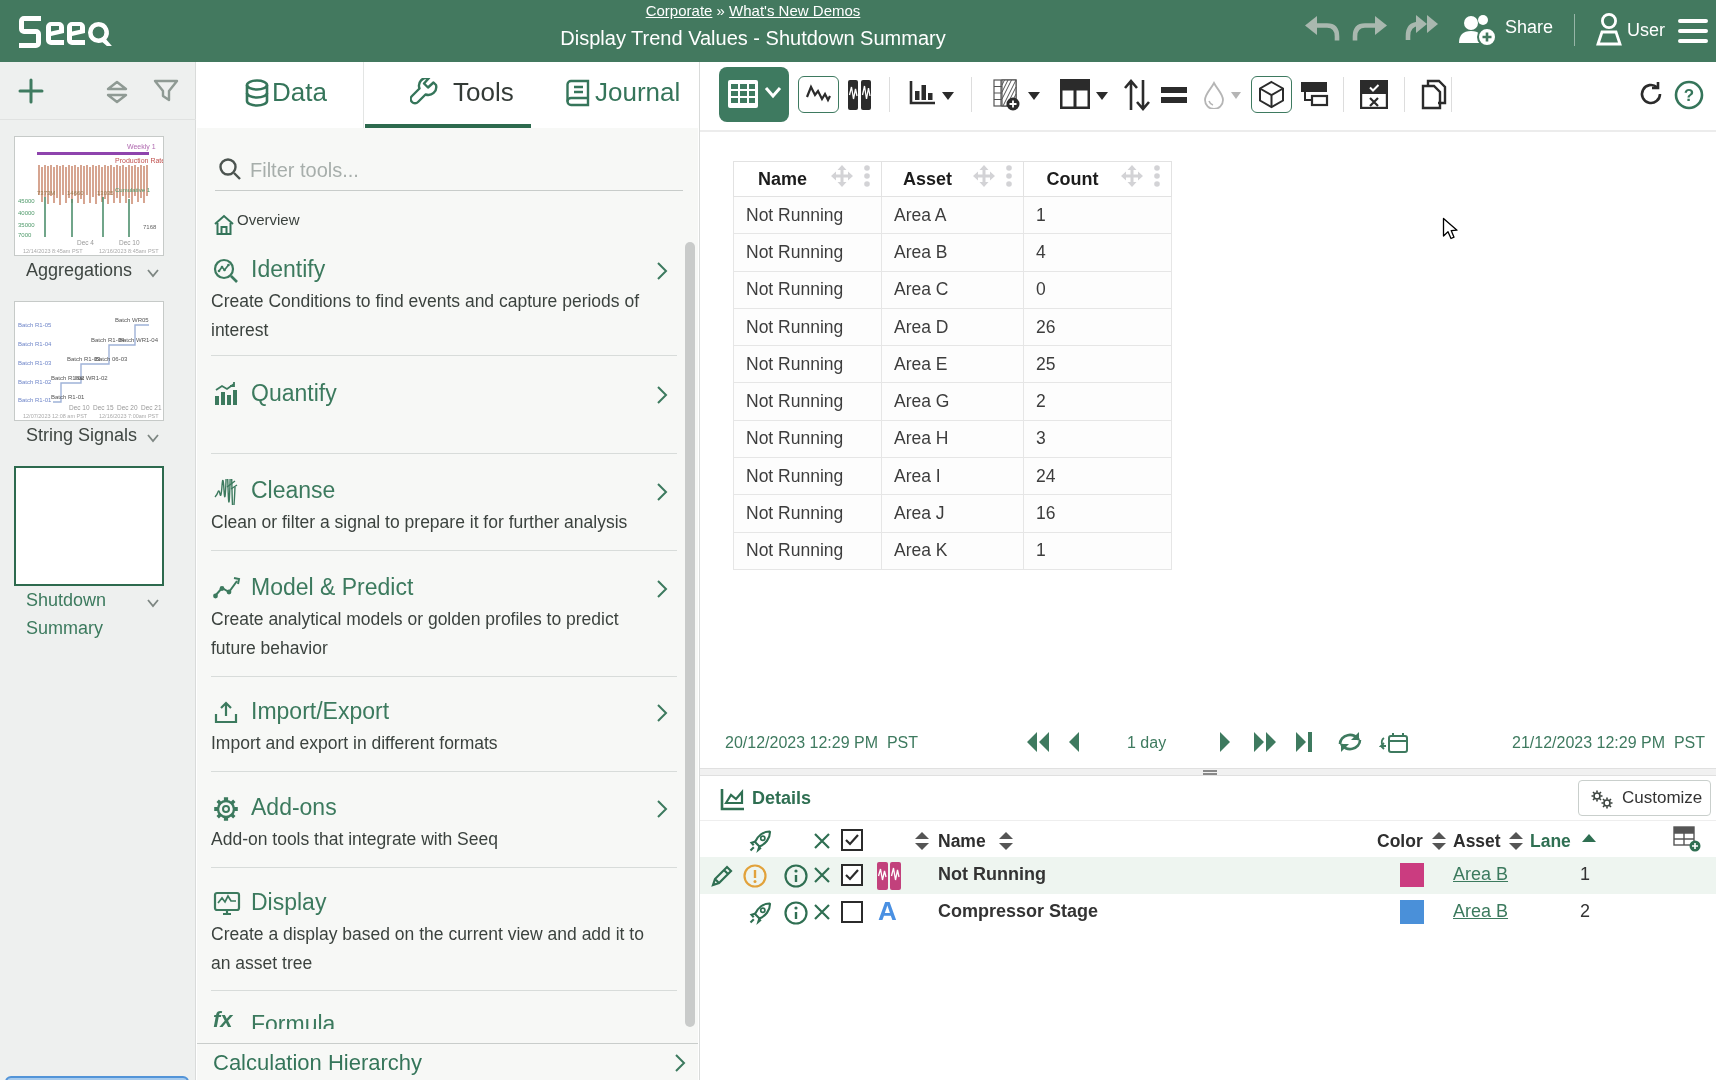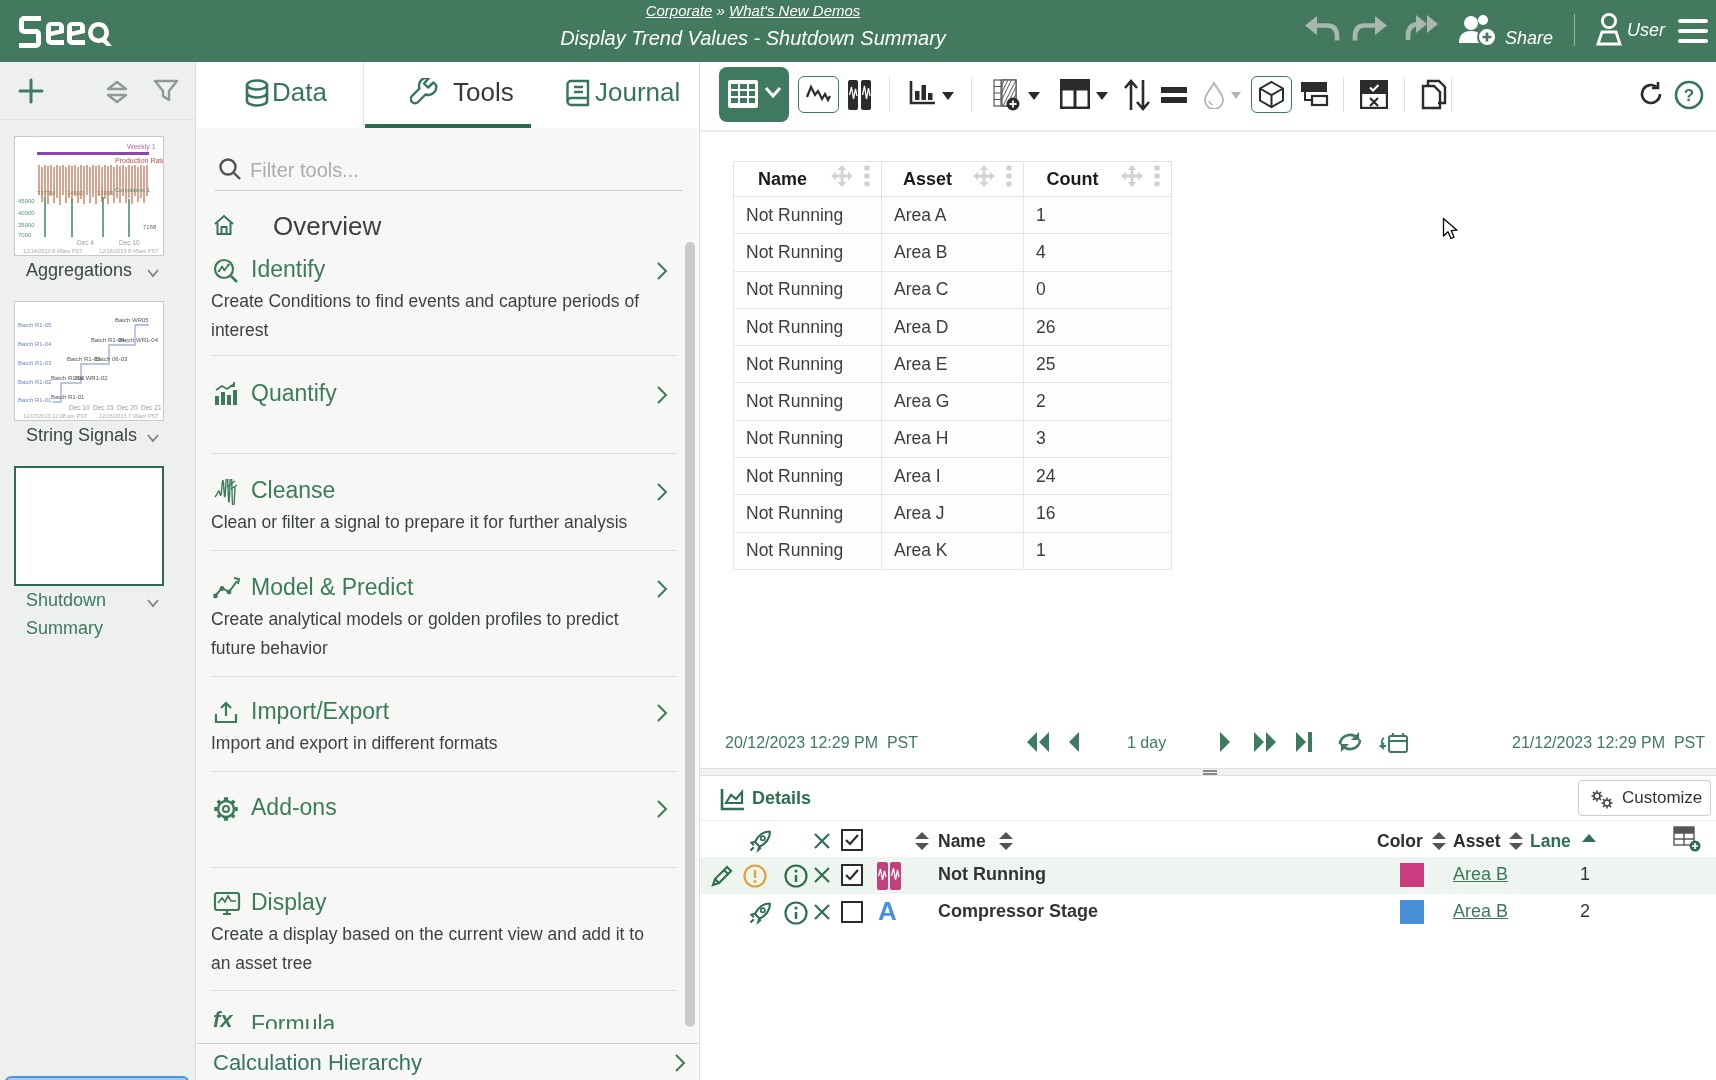--- a/index.html
+++ b/index.html
@@ -1,21 +1,21 @@
 <!DOCTYPE html>
 <html><head>
 <meta charset="utf-8">
 <style>
   * { margin:0; padding:0; box-sizing:border-box; }
   html,body { width:1716px; height:1080px; overflow:hidden; font-family:"Liberation Sans", sans-serif; background:#fff; }
   .abs { position:absolute; }
   #page { position:relative; width:1716px; height:1080px; }
 
   
-  #header { position:absolute; left:0; top:0; width:1716px; height:62px; background:#43795f; color:#fff;font-style:italic; }
+  #header { position:absolute; left:0; top:0; width:1716px; height:62px; background:#43795f; color:#fff; }
   #crumbs { position:absolute; left:0; top:2px; width:1506px; text-align:center; font-size:15px; color:#fff; }
   #crumbs a { color:#fff; text-decoration:underline; }
   #title { position:absolute; left:0; top:27px; width:1506px; text-align:center; font-size:20px; color:#fff; }
 
   
   #sidebar { position:absolute; left:0; top:62px; width:196px; height:1018px; background:#eef0ef; border-right:1px solid #d9dbda; }
   .thumb { position:absolute; left:14px; width:150px; height:120px; background:#fff; border:1px solid #c6cac8; }
   .wslabel { position:absolute; left:26px; font-size:18px; color:#3f4642; }
   .wschev { position:absolute; width:14px; height:14px; }
 
@@ -83,21 +83,21 @@
 
     <svg class="abs" style="left:1456px; top:13px;" width="42" height="36" viewBox="0 0 42 36">
       <g fill="#fff">
         <circle cx="15" cy="10" r="7"></circle>
         <path d="M3 30 q0 -12 12 -12 q12 0 12 12 z"></path>
         <circle cx="27" cy="7" r="5"></circle>
         <circle cx="31" cy="24" r="9" stroke="#43795f" stroke-width="2"></circle>
       </g>
       <path d="M31 19.5 v9 M26.5 24 h9" stroke="#43795f" stroke-width="2.6"></path>
     </svg>
-    <div class="abs" style="left:1505px; top:28px; font-size:18px; color:#fff;">Share</div>
+    <div class="abs" style="left:1505px; top:17px; font-size:18px; color:#fff;">Share</div>
     <div class="abs" style="left:1574px; top:14px; width:1px; height:32px; background:rgba(255,255,255,.45);"></div>
 
     <svg class="abs" style="left:1594px; top:12px;" width="30" height="38" viewBox="0 0 30 38">
       <g fill="none" stroke="#fff" stroke-width="2.8">
         <circle cx="15" cy="9" r="6.6"></circle>
         <path d="M4 32 L8 20 h14 L26 32 z" fill="none"></path>
       </g>
     </svg>
     <div class="abs" style="left:1627px; top:20px; font-size:18px; color:#fff;">User</div>
 
@@ -248,21 +248,21 @@
     <div class="abs" style="left:53px; top:97px; font-size:20px; color:#a7aeab;">Filter tools...</div>
     <div class="abs" style="left:18px; top:128px; width:468px; border-top:1px solid #c8ccca;"></div>
 
     <svg class="abs" style="left:16px; top:152px;" width="22" height="22" viewBox="0 0 22 22">
       <g fill="none" stroke="#35755a" stroke-width="2">
         <path d="M2 10 L11 2 L20 10"></path>
         <path d="M4.5 9 v11 h13 v-11"></path>
         <path d="M8.5 20 v-7 h5 v7"></path>
       </g>
     </svg>
-    <div class="abs" style="left:40px; top:149px; font-size:26px; color:#3b423e;margin-left:36px;">Overview</div>
+    <div class="abs" style="left:40px; top:149px; font-size:15px; color:#3b423e;">Overview</div>
 
     <svg class="abs" style="left:16px; top:196px;" width="26" height="26" viewBox="0 0 26 26">
       <circle cx="11" cy="11" r="9" fill="none" stroke="#3c7a5e" stroke-width="2.2"></circle>
       <path d="M18 18 L24 24" stroke="#3c7a5e" stroke-width="2.6"></path>
       <path d="M6 13 l3 -4 l2.5 3 l4 -5" fill="none" stroke="#3c7a5e" stroke-width="1.7"></path>
       <circle cx="6" cy="13" r="1.3" fill="#3c7a5e"></circle>
         <circle cx="9" cy="9" r="1.3" fill="#3c7a5e"></circle>
         <circle cx="11.5" cy="12" r="1.3" fill="#3c7a5e"></circle>
         <circle cx="15.5" cy="7" r="1.3" fill="#3c7a5e"></circle>
     </svg>
@@ -332,20 +332,21 @@
       <circle cx="13" cy="13" r="3" fill="none" stroke="#3c7a5e" stroke-width="2"></circle>
       <g stroke="#3c7a5e" stroke-width="4.2">
         <path d="M13 1.2 v4.3 M13 20.5 v4.3 M1.2 13 h4.3 M20.5 13 h4.3"></path>
         <path d="M4.7 4.7 l3 3 M18.3 18.3 l3 3 M21.3 4.7 l-3 3 M7.7 18.3 l-3 3" stroke-width="3.4"></path>
       </g>
     </svg>
     <div class="abs titem-title" style="left:54px; top:732px;">Add-ons</div>
     <svg class="abs" style="left:456px; top:737px;" width="18" height="20" viewBox="0 0 18 20">
         <path class="chev" d="M5 2 L13 10 L5 18"></path>
       </svg>
+    <div class="abs titem-desc" style="left:14px; top:763px; width:460px;">Add-on tools that integrate with Seeq</div>
     <div class="tdivider" style="top:805px;"></div>
 
     <svg class="abs" style="left:16px; top:829px;" width="28" height="26" viewBox="0 0 28 26">
       <g fill="none" stroke="#3c7a5e" stroke-width="2.2">
         <rect x="2" y="2" width="24" height="17" rx="2"></rect>
         <path d="M10 23 h8 M14 19 v4"></path>
         <path d="M5 12 l4 -5 l3 4 l3 -6 l3 5 h5" stroke-width="1.7"></path>
       </g>
     </svg>
     <div class="abs titem-title" style="left:54px; top:827px;">Display</div>

